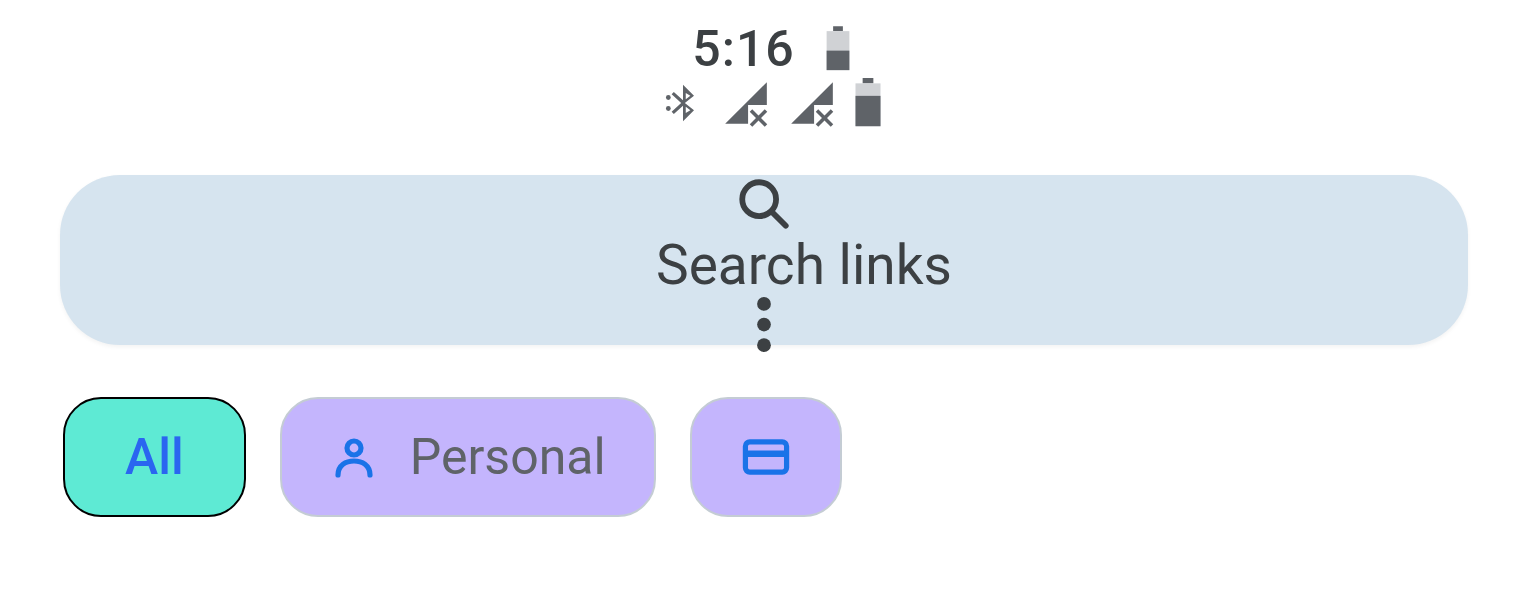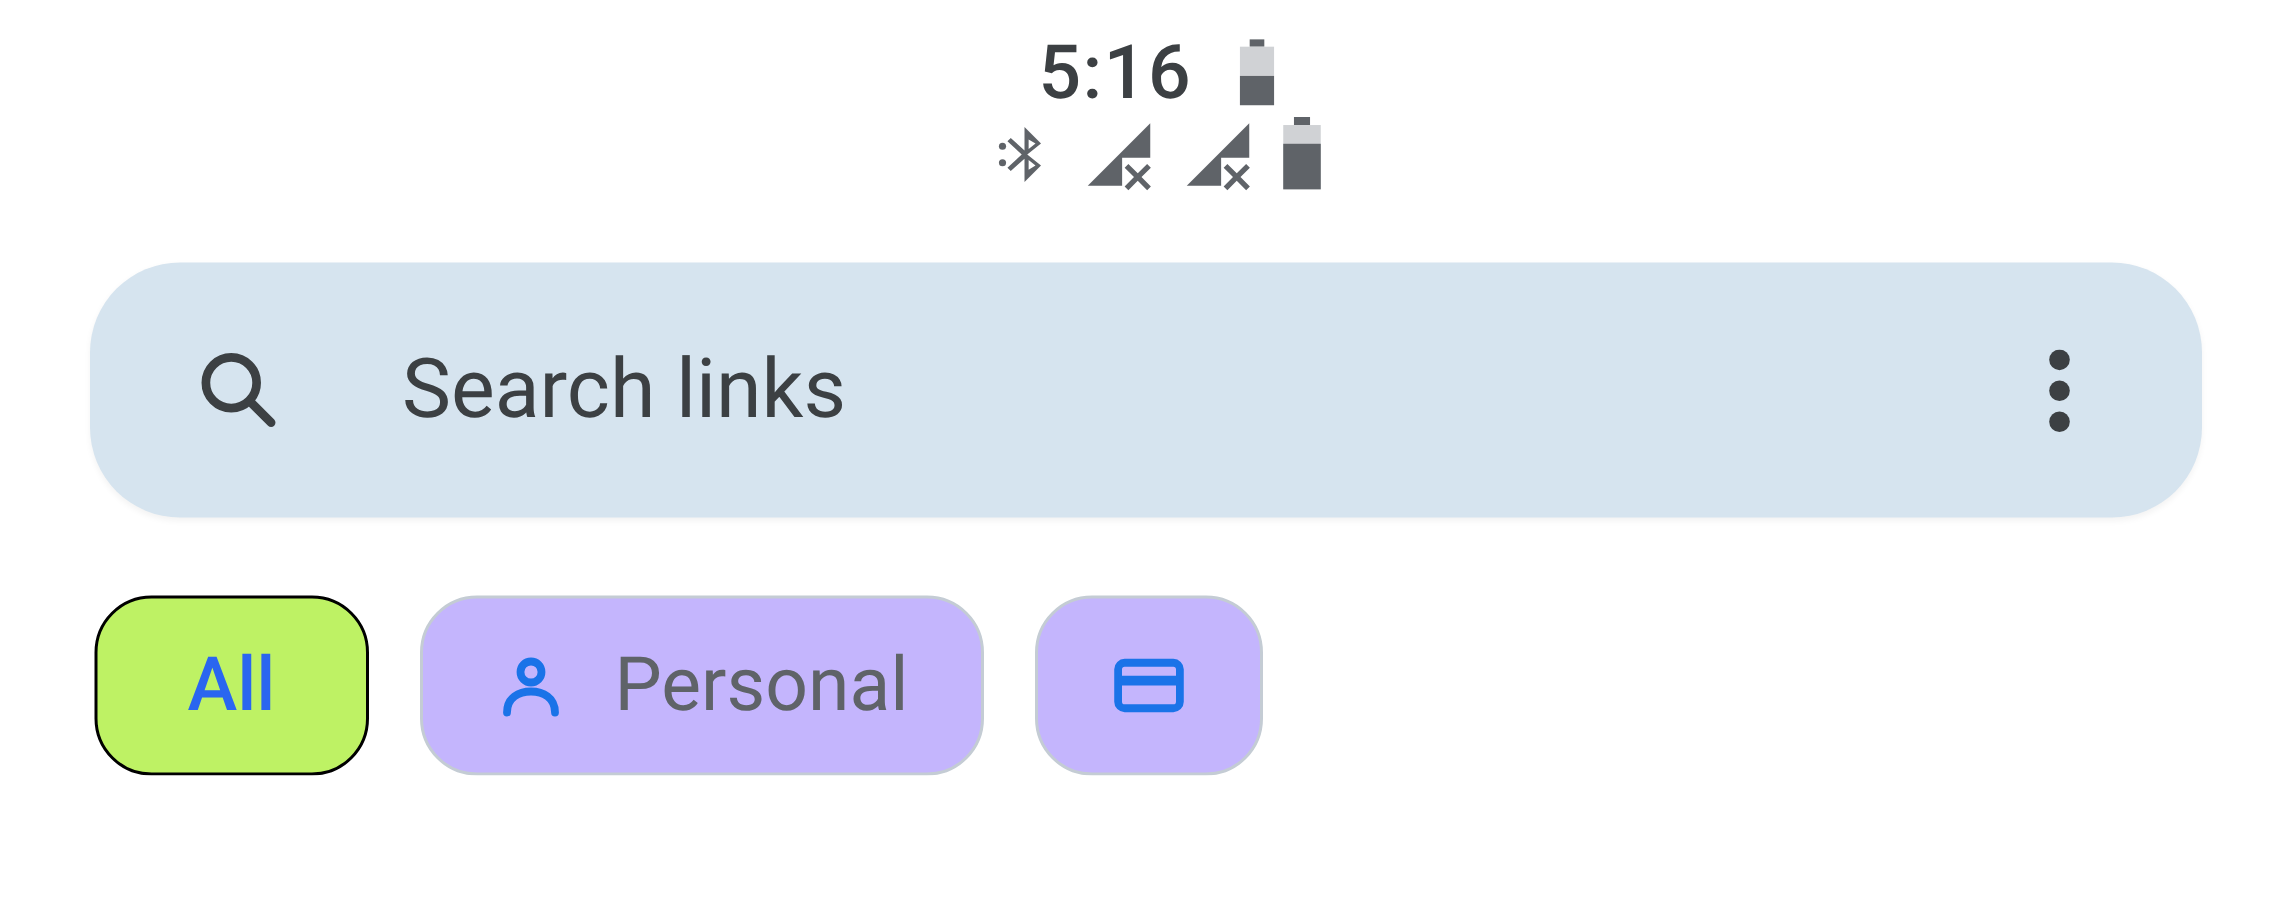--- a/index.html
+++ b/index.html
@@ -43,20 +43,21 @@
 
     .search-bar {
       margin: 55px 60px 0 60px;
       height: 170px;
       background: #d6e4ef;
       border-radius: 60px;
       display: flex;
       align-items: center;
       padding: 0 70px;
       box-shadow: 0 2px 4px rgba(0,0,0,0.05);
+      flex-direction: column;
     }
     .search-icon-wrap {
       flex: 0 0 auto;
       display: flex;
       align-items: center;
     }
     .search-text {
       flex: 1 1 auto;
       font-size: 55px;
       color: #3c4043;
@@ -86,21 +87,21 @@
       gap: 32px;
       font-size: 50px;
       font-weight: 400;
       border: 2px solid #c4ccd4;
       background: #c4b5fd;
       color: #5f6368;
       flex: 0 0 auto;
       cursor: pointer;
     }
     .chip.selected {
-      background: #bef264;
+      background: #5eead4;
       border-color: #000000;
       color: #2a66f0;
       font-weight: 500;
       padding: 0 60px;
     }
     .chip .chip-icon {
       display: inline-flex;
       align-items: center;
     }
   </style>

